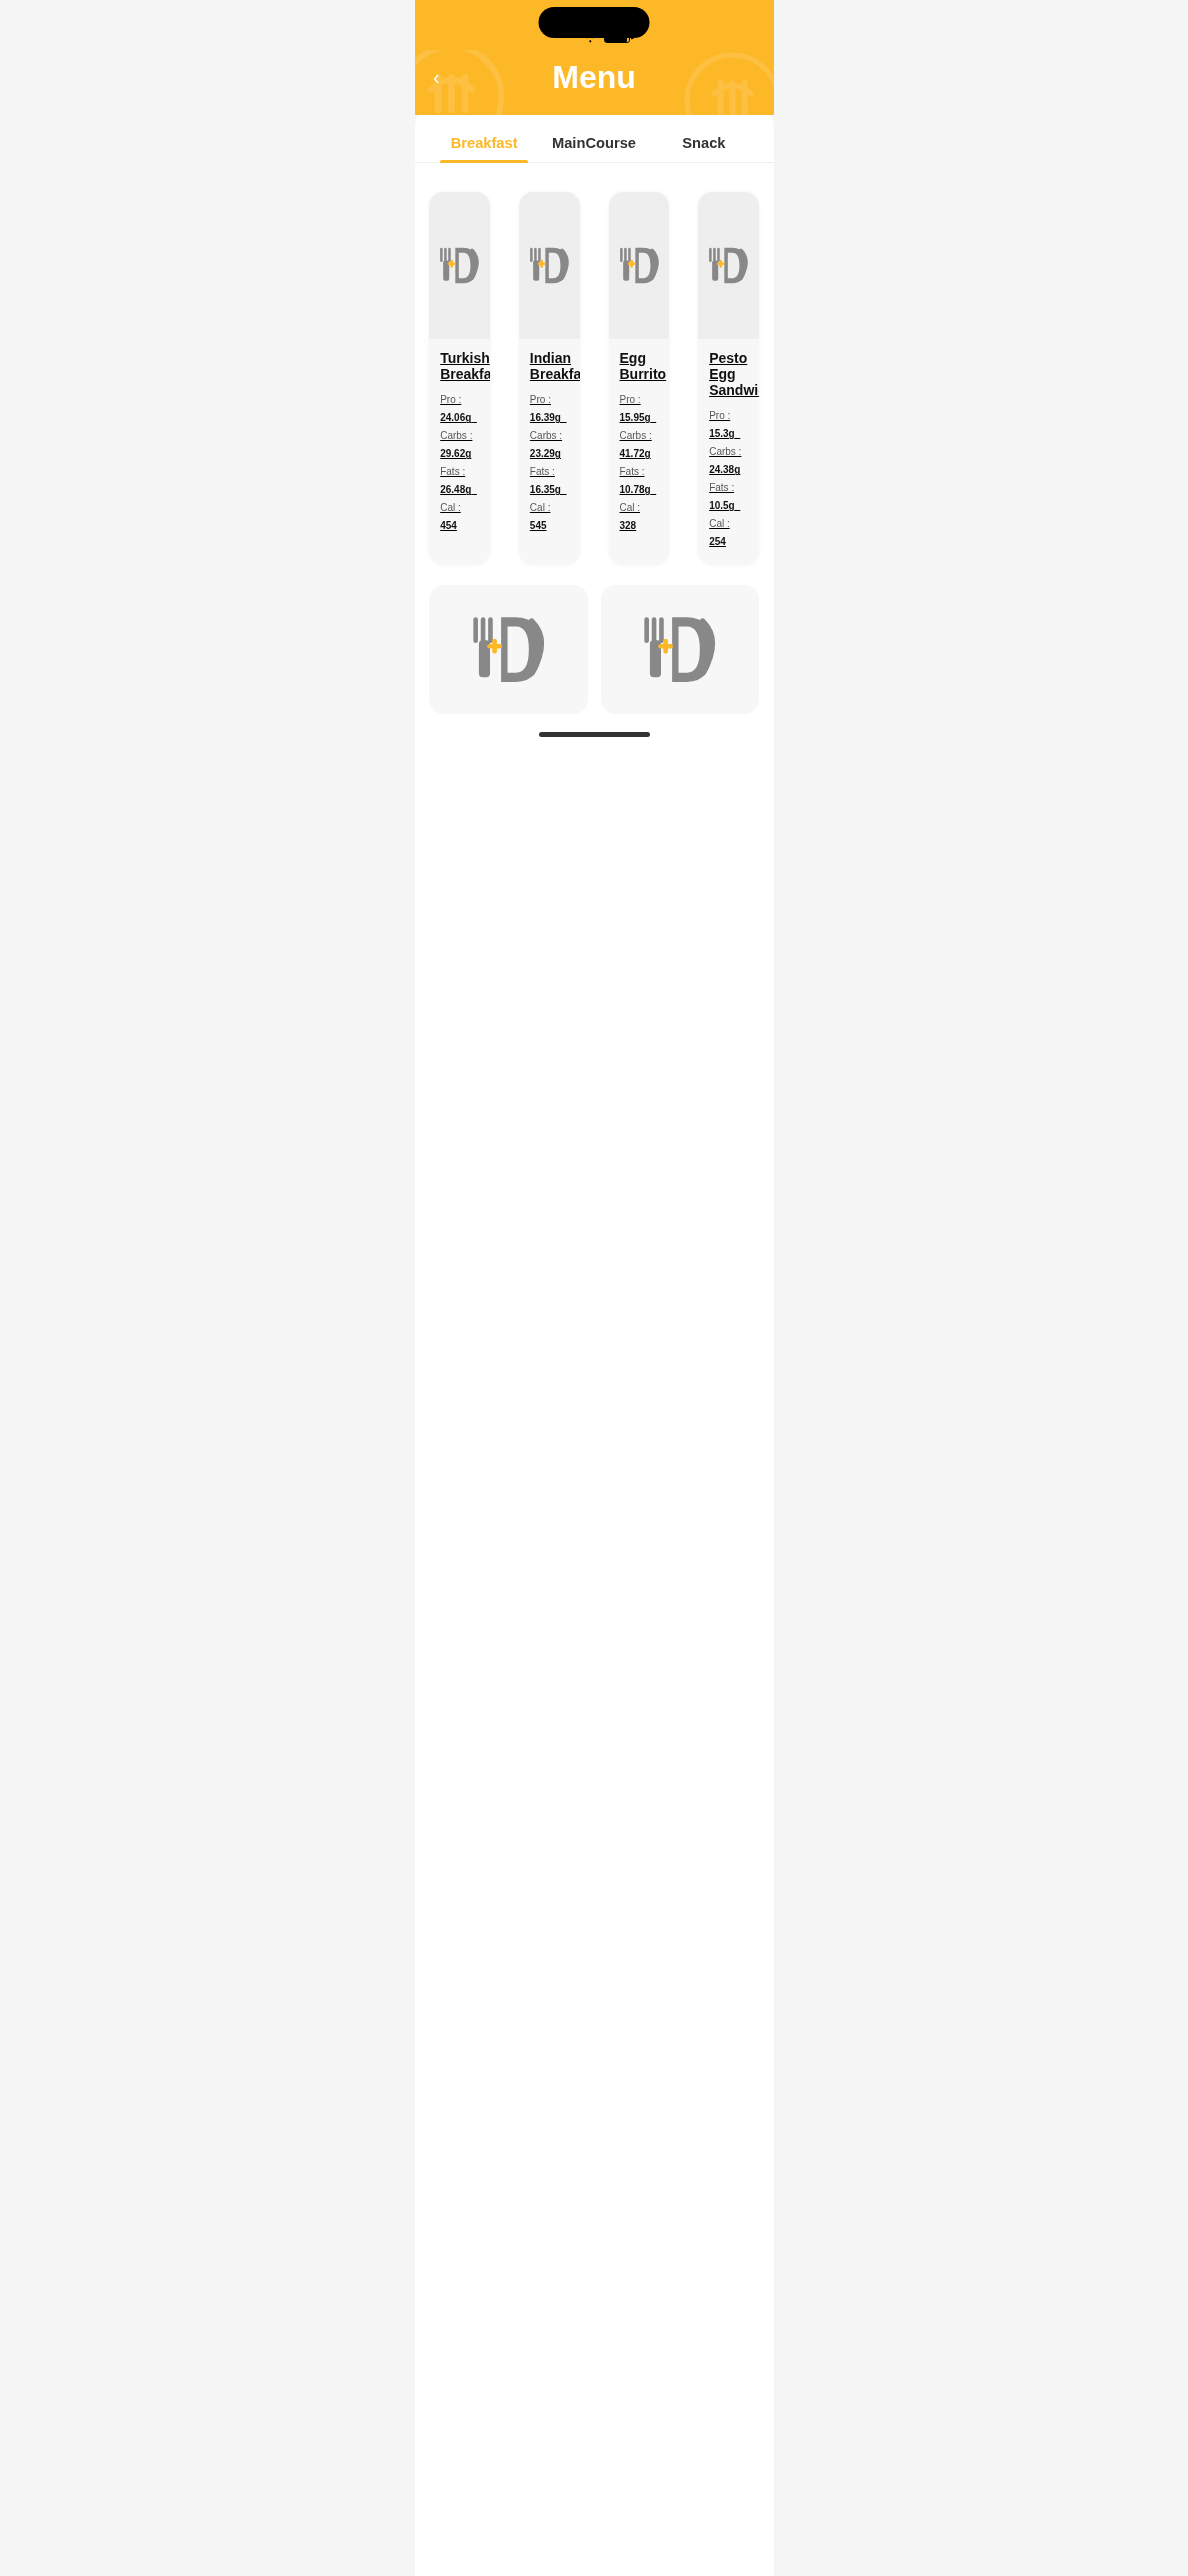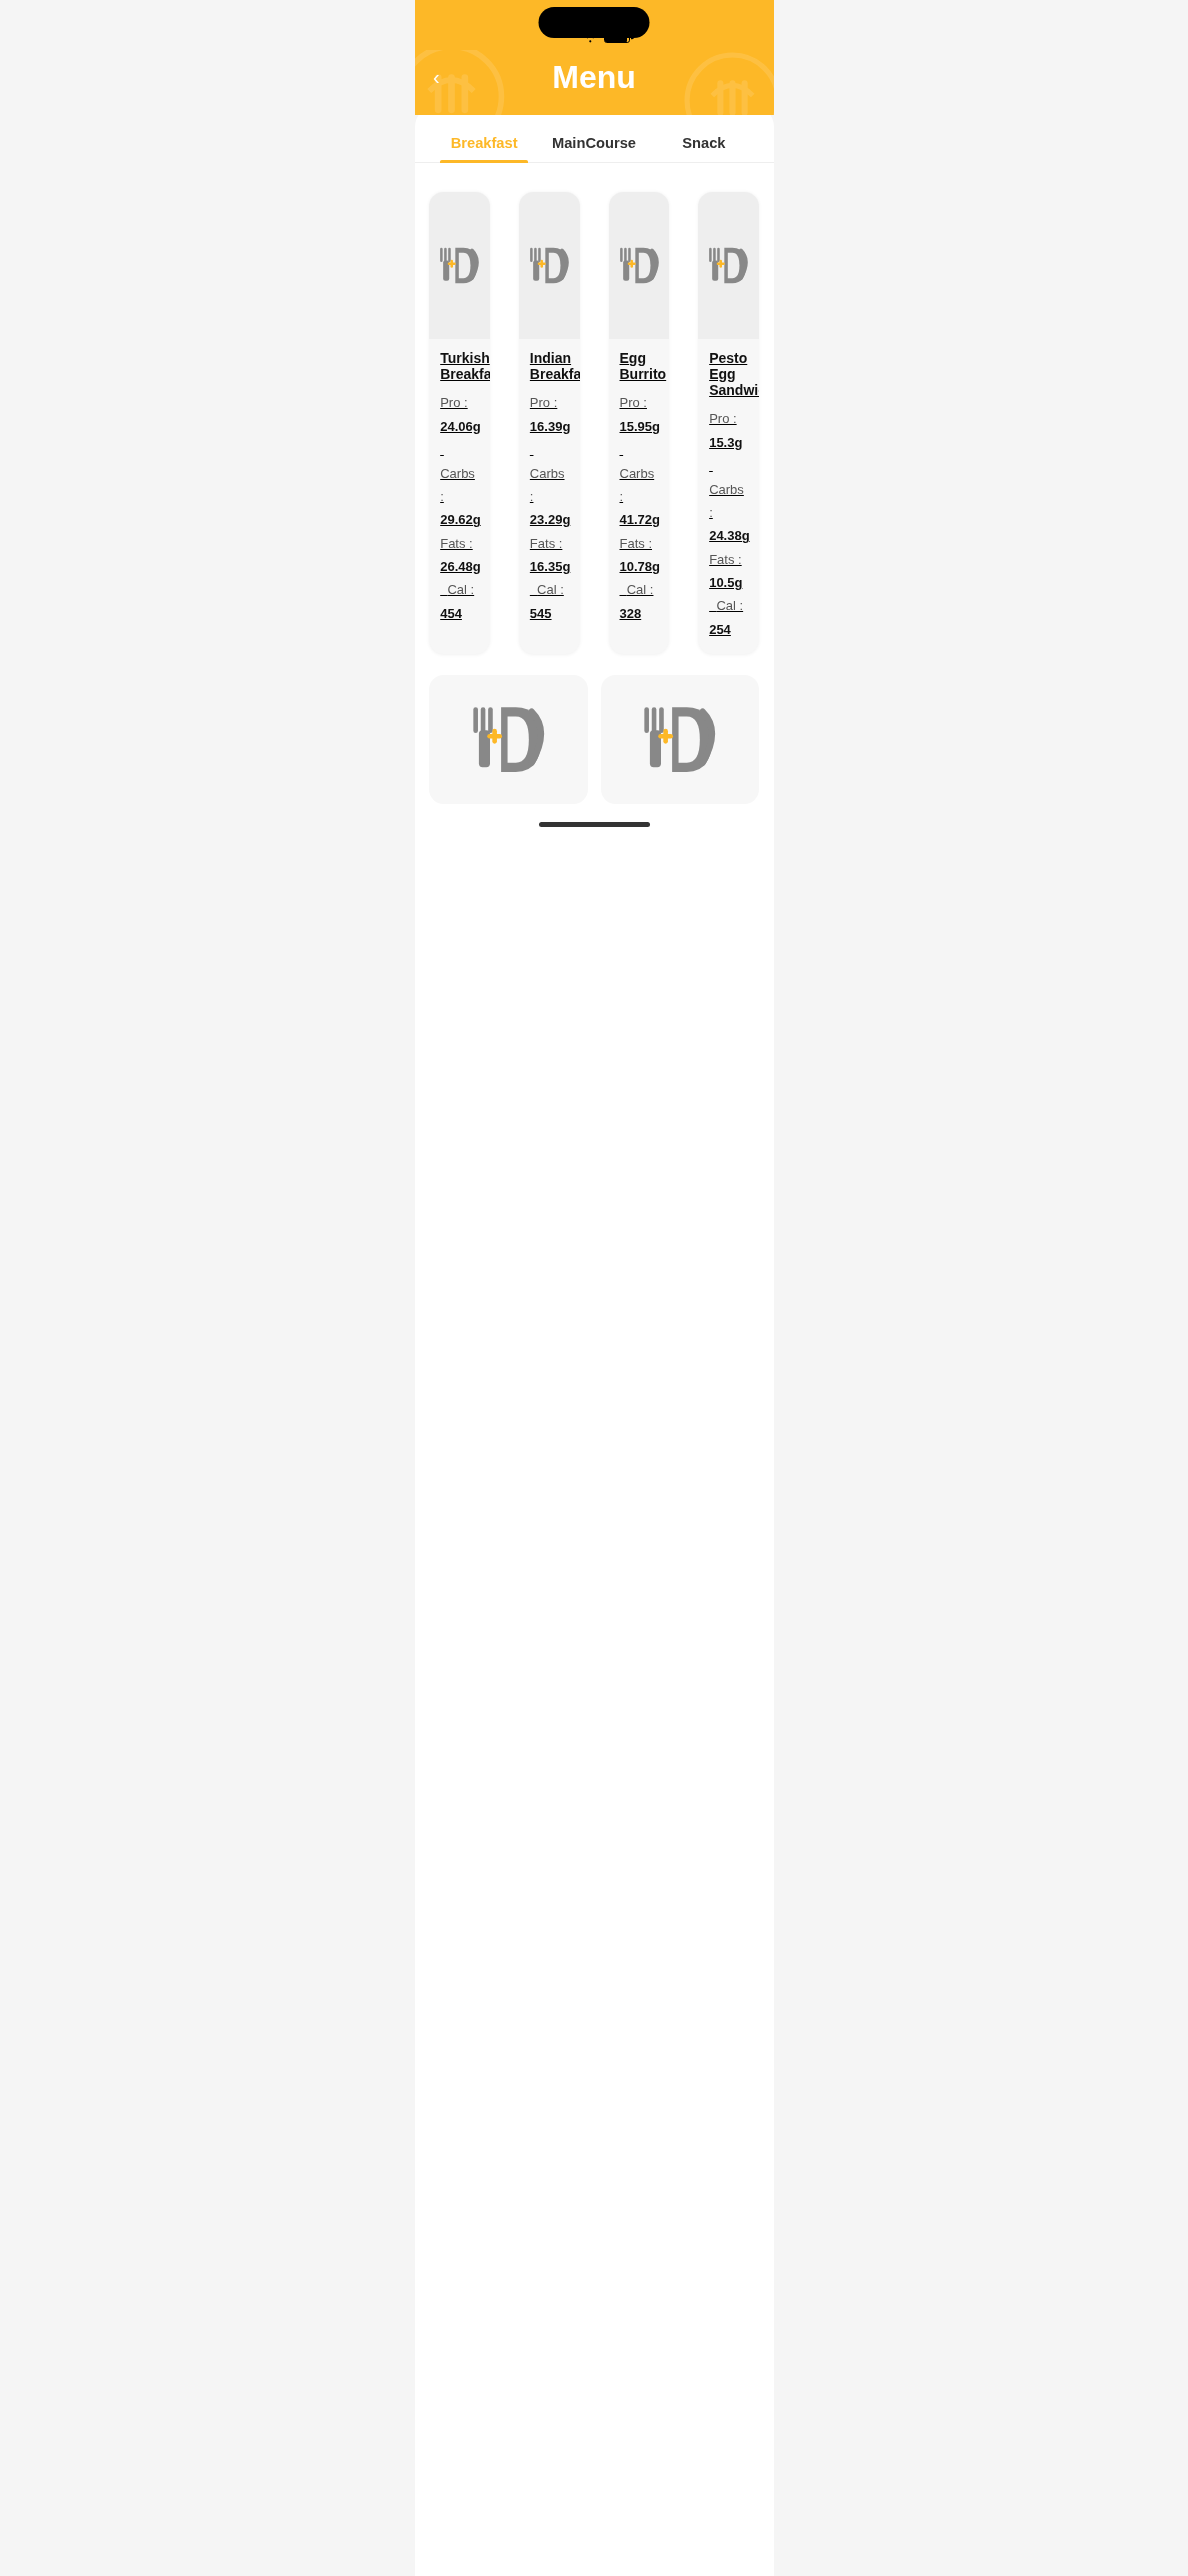--- a/index.html
+++ b/index.html
@@ -186,21 +186,21 @@
     }
 
     .card-title {
       font-size: 14px;
       font-weight: 700;
       color: #111;
       margin-bottom: 9.2px;
     }
 
     .card-nutrition {
-      font-size: 13px;
+      font-size: 10px;
       color: #555;
       line-height: 1.8;
     }
     .card-nutrition span.val {
       font-weight: 700;
       color: #111;
     }
 
     
     .scroll-indicator {

